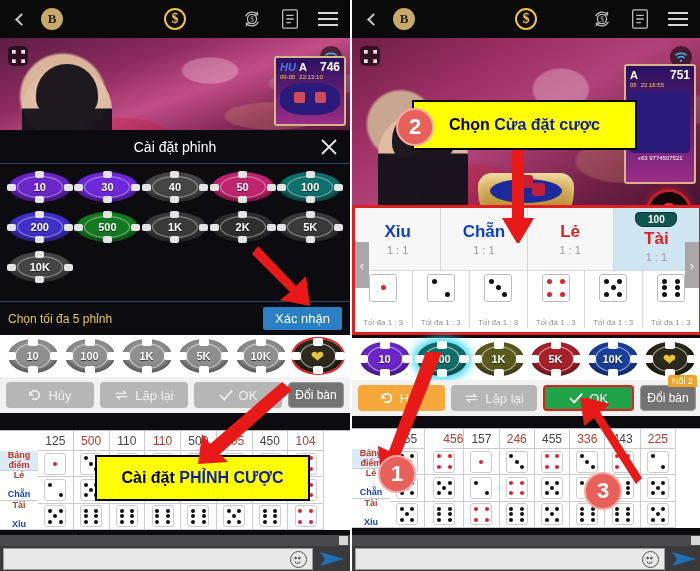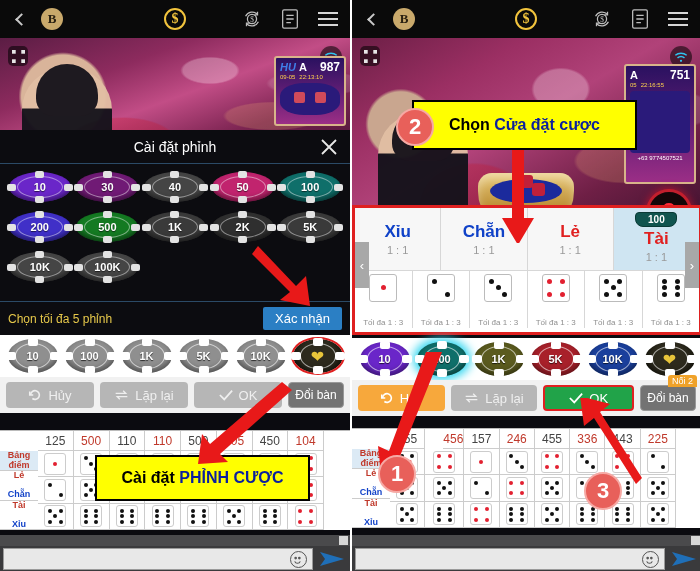--- a/index.html
+++ b/index.html
@@ -258,21 +258,21 @@
         <svg width="14" height="12" viewBox="0 0 16 13" fill="none" stroke="#2ec4ef" stroke-width="1.7">
             <path d="M1.5 4.5a10 10 0 0 1 13 0"></path>
             <path d="M4 7.5a6.3 6.3 0 0 1 8 0"></path>
             <circle cx="8" cy="10.8" r="1.3" fill="#2ec4ef" stroke="none"></circle>
           </svg>
       </div>
       <div class="scoreboard sb-a">
         <div class="sb-head">
           <span class="sb-hua">HU</span>
           <span class="sb-a2">A</span>
-          <span class="sb-num">987</span>
+          <span class="sb-num">746</span>
         </div>
         <div class="sb-time">
           <span>09-05</span>
           <span>22:13:10</span>
         </div>
         <div class="sb-body">
           <div class="d" style="left:14px"></div>
           <div class="d" style="right:14px"></div>
         </div>
       </div>
@@ -291,21 +291,21 @@
           <div class="chip">
             <div class="disc" style="background:#6a26c9">
               <span class="pip t"></span>
               <span class="pip b"></span>
               <span class="pip l"></span>
               <span class="pip r"></span>
               <span class="lbl">10</span>
             </div>
           </div>
           <div class="chip">
-            <div class="disc" style="background:#701a75">
+            <div class="disc" style="background:#6d28d9">
               <span class="pip t"></span>
               <span class="pip b"></span>
               <span class="pip l"></span>
               <span class="pip r"></span>
               <span class="lbl">30</span>
             </div>
           </div>
           <div class="chip">
             <div class="disc" style="background:#454545">
               <span class="pip t"></span>
@@ -378,29 +378,20 @@
               <span class="lbl">5K</span>
             </div>
           </div>
           <div class="chip">
             <div class="disc" style="background:#454545">
               <span class="pip t"></span>
               <span class="pip b"></span>
               <span class="pip l"></span>
               <span class="pip r"></span>
               <span class="lbl">10K</span>
-            </div>
-          </div>
-          <div class="chip">
-            <div class="disc" style="background:#454545">
-              <span class="pip t"></span>
-              <span class="pip b"></span>
-              <span class="pip l"></span>
-              <span class="pip r"></span>
-              <span class="lbl">100K</span>
             </div>
           </div>
         </div>
       <div class="dlg-foot">
         <div class="dlg-note">Chọn tối đa 5 phỉnh</div>
         <div class="dlg-ok">Xác nhận</div>
       </div>
       <svg class="arrow-down" style="left:250px; top:110px; width:70px; height:72px;" viewBox="0 0 70 72">
         <path d="M8 6 L46 46 L56 36 L60 66 L30 60 L40 52 L2 14 Z" fill="#e81919"></path>
       </svg>

